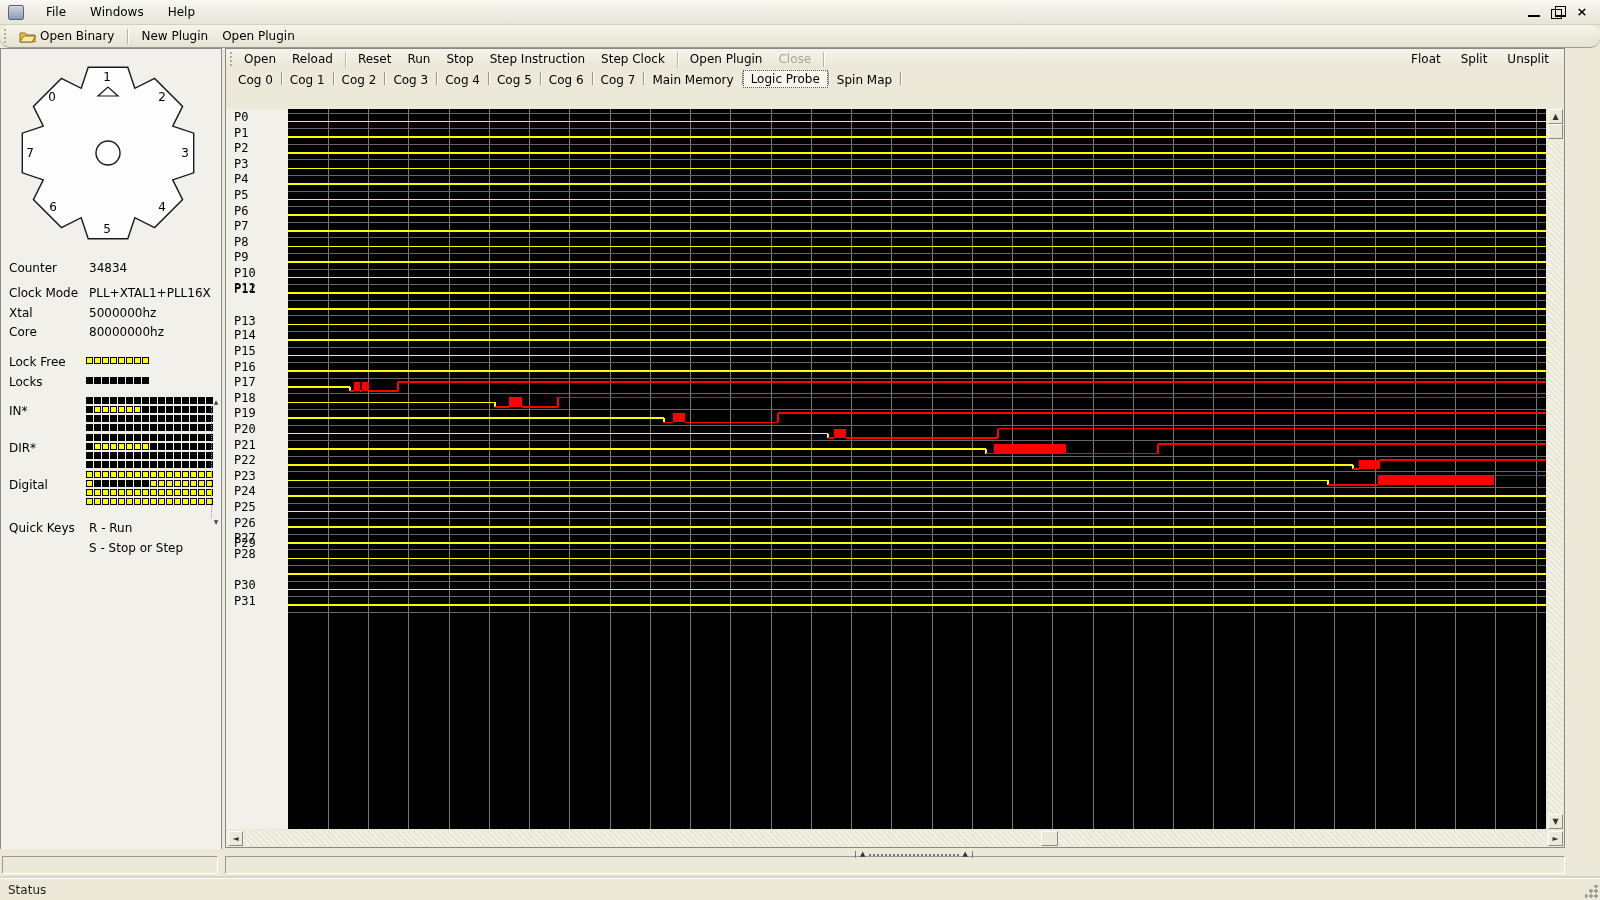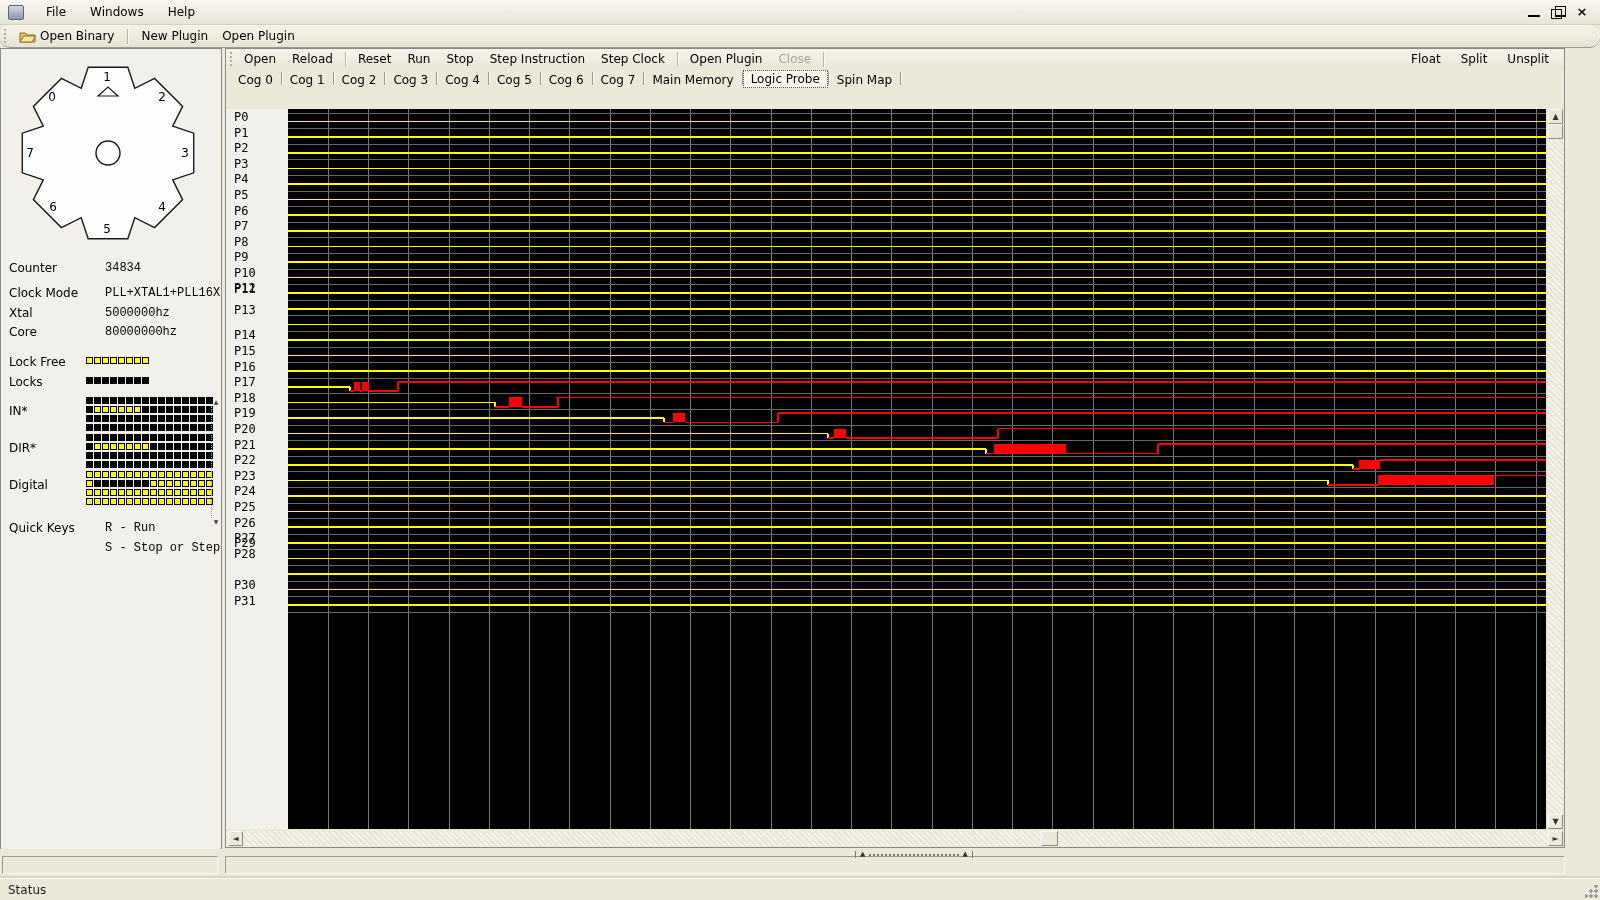--- a/index.html
+++ b/index.html
@@ -27,21 +27,21 @@
     display:flex; align-items:center; gap:6px; padding-left:2px;border-radius:10px; }
   .grip { width:3px; height:14px; border-left:2px dotted #b0ad9d; margin:0 2px; }
   .tb-btn { padding:2px 4px; display:flex; align-items:center; gap:4px; cursor:default; }
   .tb-sep { width:1px; height:15px; background:#b8b5a5; box-shadow:1px 0 0 #fff; margin:0 3px; }
 
   
   #leftpanel { position:absolute; left:0; top:48px; width:222px; height:828px;
     background:#f1f0eb; border:1px solid #8a8a8a; }
   #gear-svg { position:absolute; left:0; top:12px; }
   .hub-row { position:absolute; left:8px; }
-  .hub-val { position:absolute; left:104px;font-family:Liberation Mono, monospace; }
+  .hub-val { position:absolute; left:88px; }
   .bitgrid { position:absolute; left:85px; display:flex; flex-direction:column; gap:2px; }
   .bitrow { display:flex; gap:1px; }
   .bit { width:7px; height:7px; border:1px solid #000; background:#000; }
   .bit.on { background:#ffff00; }
   #hub-scroll { position:absolute; left:210px; top:357px; width:8px; height:112px;
     border-left:1px dotted #9a9a9a; }
   #hub-scroll .sa { position:absolute; left:0; width:8px; height:8px; font-size:6px; line-height:8px; text-align:center; color:#444; }
 
   
   #mainpanel { position:absolute; left:225px; top:48px; width:1340px; height:800px;
@@ -477,21 +477,21 @@
       <div class="pin-label" style="top: 47.8px;">P3</div>
       <div class="pin-label" style="top: 63.4px;">P4</div>
       <div class="pin-label" style="top: 79px;">P5</div>
       <div class="pin-label" style="top: 94.6px;">P6</div>
       <div class="pin-label" style="top: 110.2px;">P7</div>
       <div class="pin-label" style="top: 125.8px;">P8</div>
       <div class="pin-label" style="top: 141.4px;">P9</div>
       <div class="pin-label" style="top: 157px;">P10</div>
       <div class="pin-label" style="top: 172.6px;">P11</div>
       <div class="pin-label" style="top: 172px;">P12</div>
-      <div class="pin-label" style="top: 194px;">P13</div>
+      <div class="pin-label" style="top: 205px;">P13</div>
       <div class="pin-label" style="top: 219.4px;">P14</div>
       <div class="pin-label" style="top: 235px;">P15</div>
       <div class="pin-label" style="top: 250.6px;">P16</div>
       <div class="pin-label" style="top: 266.2px;">P17</div>
       <div class="pin-label" style="top: 281.8px;">P18</div>
       <div class="pin-label" style="top: 297.4px;">P19</div>
       <div class="pin-label" style="top: 313px;">P20</div>
       <div class="pin-label" style="top: 328.6px;">P21</div>
       <div class="pin-label" style="top: 344.2px;">P22</div>
       <div class="pin-label" style="top: 359.8px;">P23</div>

